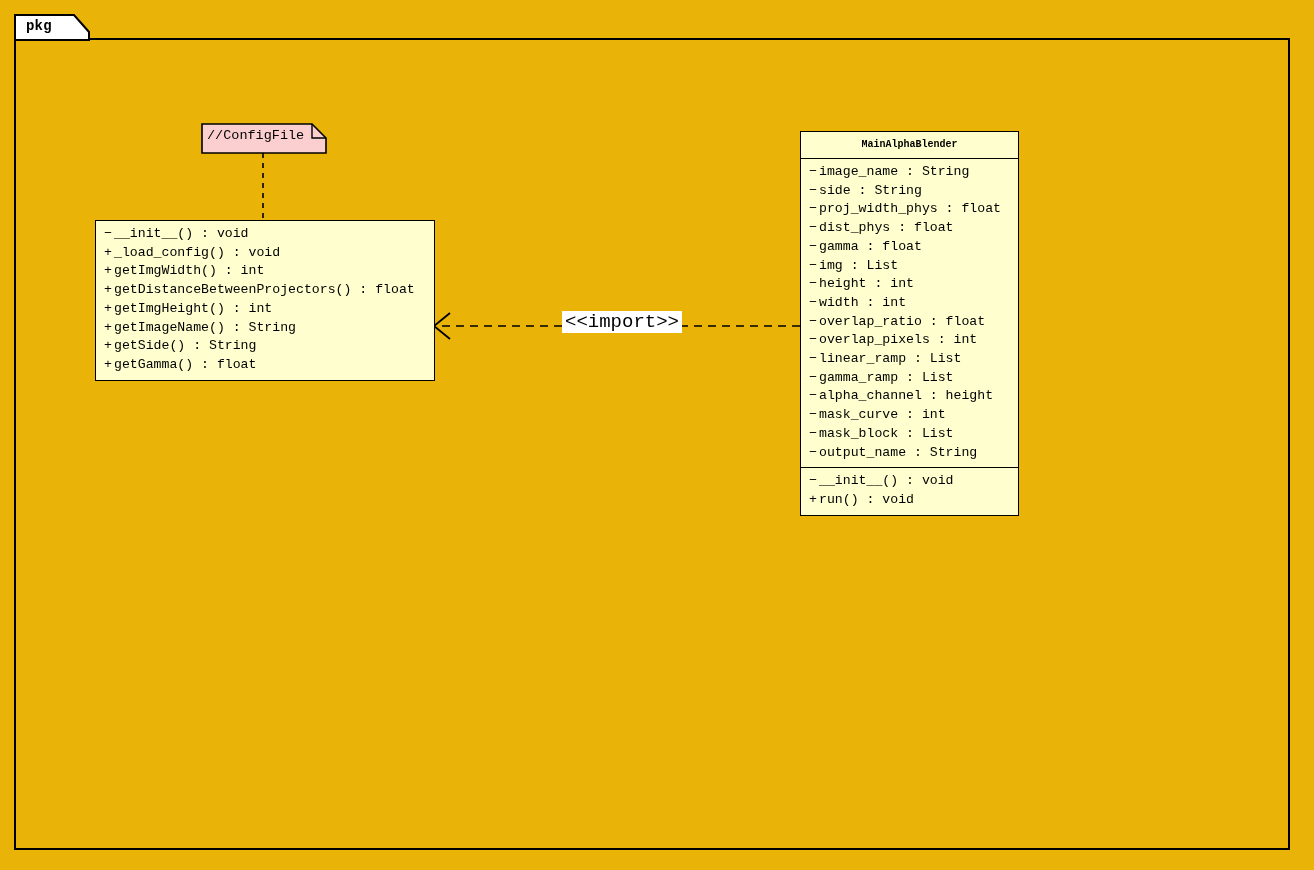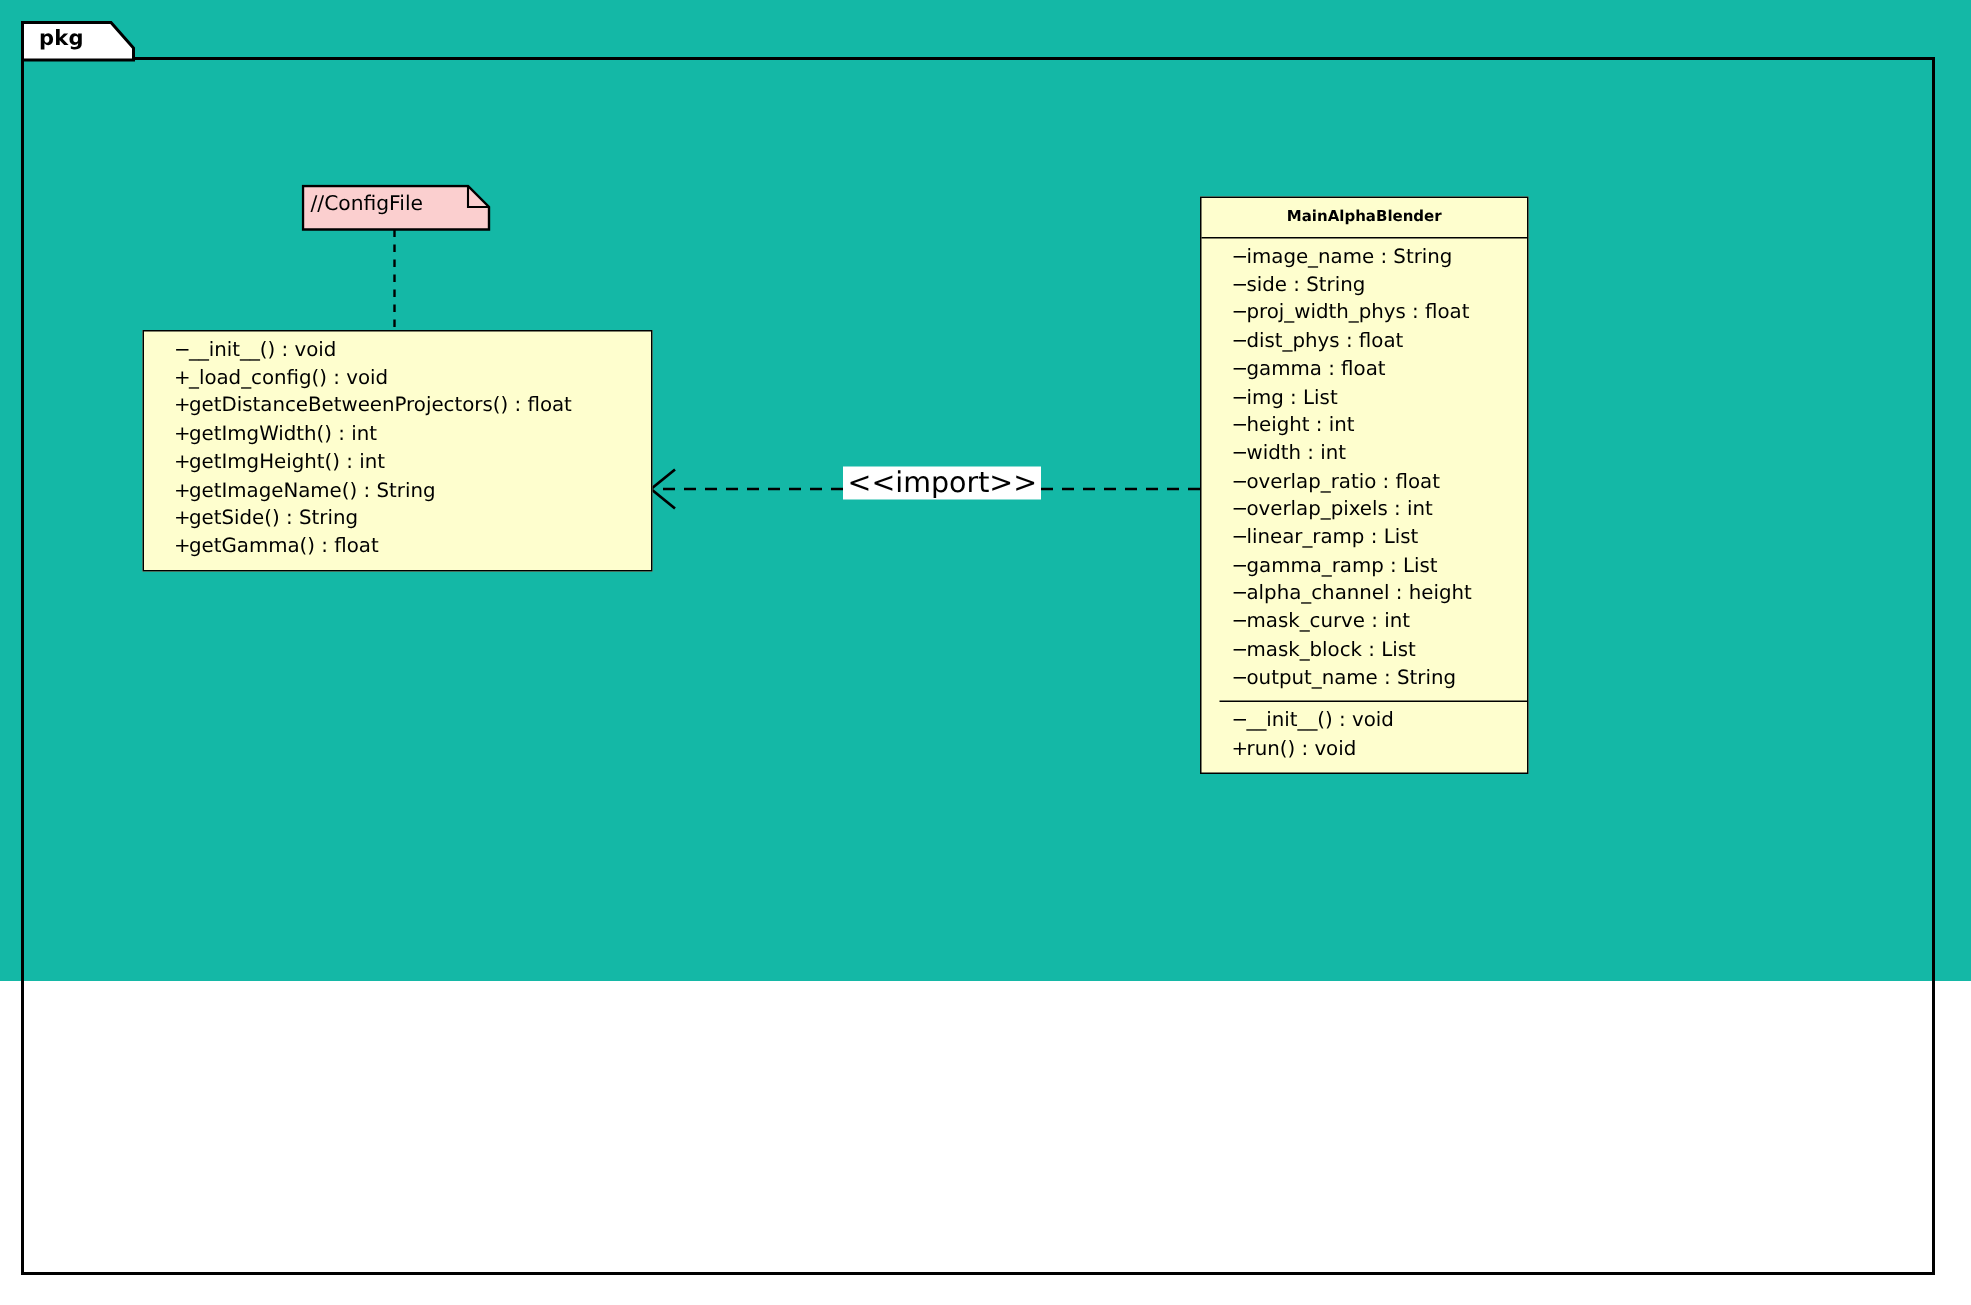--- a/index.html
+++ b/index.html
@@ -10,22 +10,23 @@
   }
   body {
     font-family: "DejaVu Sans", sans-serif;
     width: 1314px;
     height: 870px;
     overflow: hidden;
   }
   #canvas {
     position: relative;
     width: 1314px;
-    height: 654px;
-    background: #14b8a6;
+    height: 870px;
+    background: #eab308;
+    font-family: Liberation Mono, monospace;
   }
 
   
   .package-frame {
     position: absolute;
     left: 14px;
     top: 38px;
     width: 1276px;
     height: 812px;
     border: 2px solid #000000;
@@ -89,21 +90,20 @@
     font-size: 10px;
     font-weight: bold;
     color: #000000;
     padding: 5px 10px 5px 10px;
     border-bottom: 1.2px solid #000000;
     line-height: 16px;
     white-space: nowrap;
   }
   .uml-compartment {
     padding: 4px 8px 5px 8px;
-    margin-left: 12px;
   }
   .uml-compartment + .uml-compartment {
     border-top: 1.2px solid #000000;
   }
   .uml-member {
     font-size: 13.2px;
     color: #000000;
     line-height: 18.7px;
     white-space: nowrap;
   }
@@ -173,22 +173,22 @@
     <line x1="800" y1="326" x2="436" y2="326" stroke="#000000" stroke-width="1.6" stroke-dasharray="8,6"></line>
 
     <path d="M450,313 L434,326 L450,339" fill="none" stroke="#000000" stroke-width="1.8" stroke-linejoin="miter" stroke-linecap="butt"></path>
   </svg>
   <span class="import-label">&lt;&lt;import&gt;&gt;</span>
 
   <div class="uml-class" id="class-configreader">
     <div class="uml-compartment">
       <div class="uml-member"><span class="vis">−</span><span>__init__() : void</span></div>
       <div class="uml-member"><span class="vis">+</span><span>_load_config() : void</span></div>
+      <div class="uml-member"><span class="vis">+</span><span>getImgWidth() : int</span></div>
       <div class="uml-member"><span class="vis">+</span><span>getDistanceBetweenProjectors() : float</span></div>
-      <div class="uml-member"><span class="vis">+</span><span>getImgWidth() : int</span></div>
       <div class="uml-member"><span class="vis">+</span><span>getImgHeight() : int</span></div>
       <div class="uml-member"><span class="vis">+</span><span>getImageName() : String</span></div>
       <div class="uml-member"><span class="vis">+</span><span>getSide() : String</span></div>
       <div class="uml-member"><span class="vis">+</span><span>getGamma() : float</span></div>
     </div>
   </div>
 
   <div class="uml-class" id="class-mainalphablender">
     <div class="uml-class-title">MainAlphaBlender</div>
     <div class="uml-compartment">

